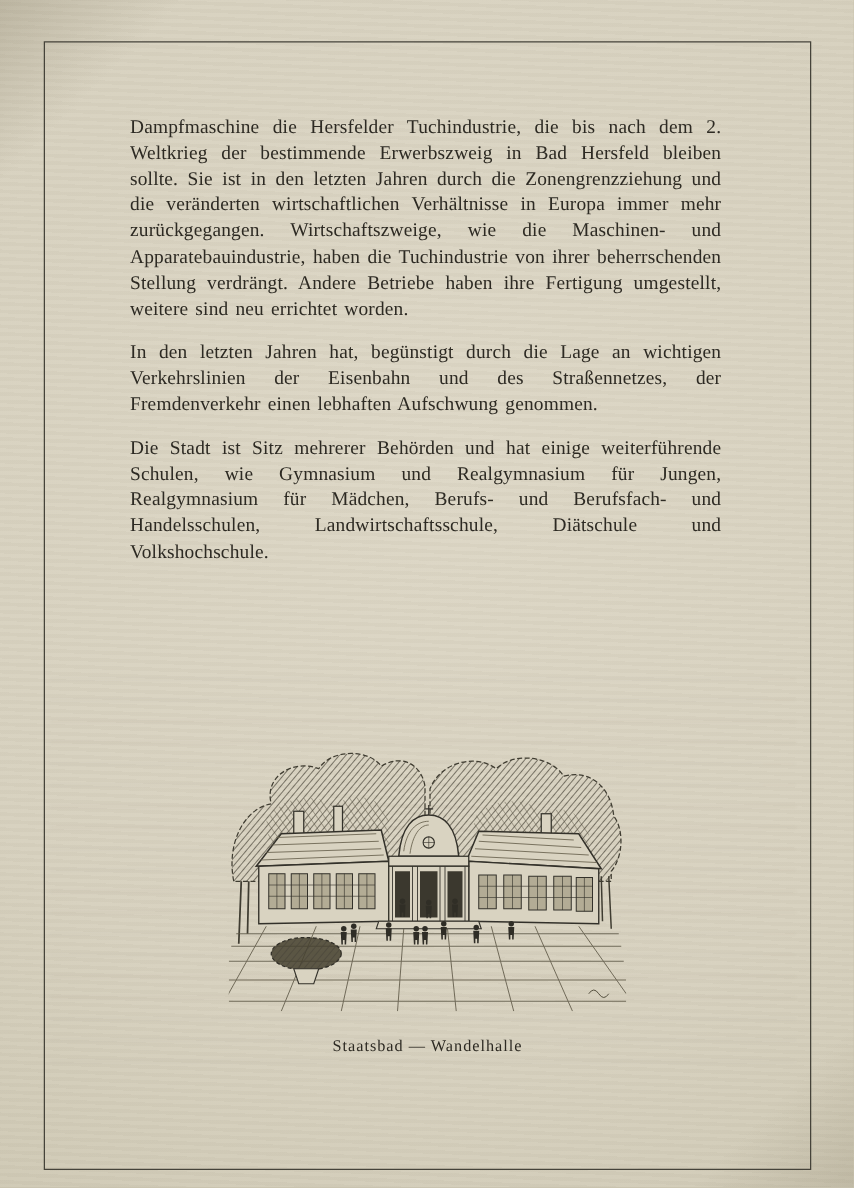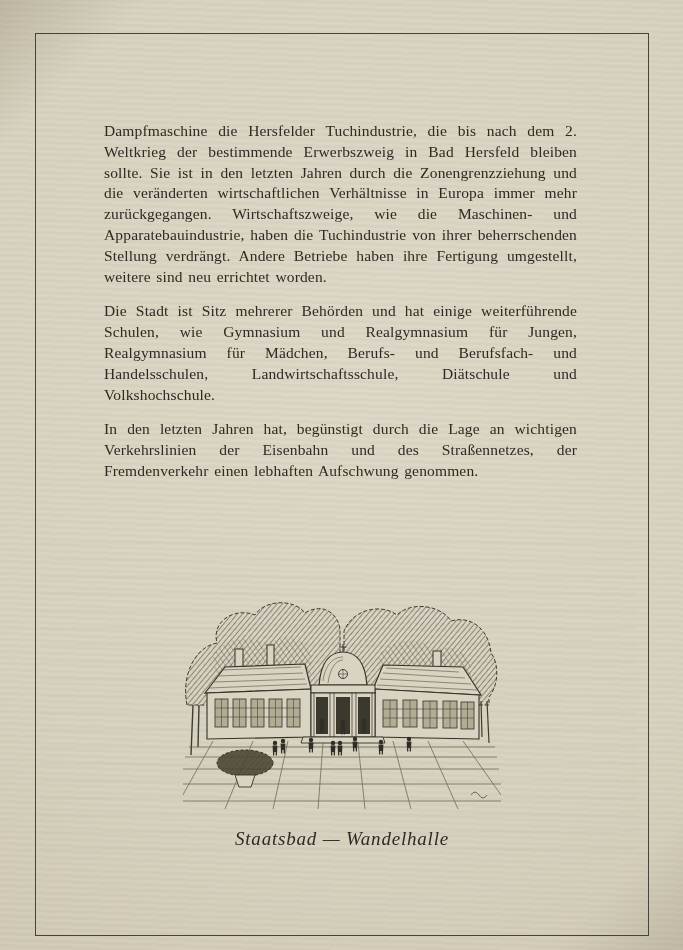--- a/index.html
+++ b/index.html
@@ -38,50 +38,48 @@
   .text-block {
     position: absolute;
     left: 68px; right: 71px; top: 58px;
     color: #2d2a23;
     font-size: 15.5px;
     line-height: 20.8px;
     text-align: justify;
     letter-spacing: .15px;
     word-spacing: 1.6px;
     hyphens: manual;
-    margin-top: 29px;
   }
   .text-block p { margin: 0 0 14px 0; }
   figure.illustration {
     position: absolute;
     left: 0; right: 0; top: 563px;
     margin: 0;
     text-align: center;
   }
   figure.illustration svg { display: inline-block; }
   figcaption.caption {
     margin-top: 15px;
-    font-style: italic;
-    font-size: 19px;
+    font-size: 13px;
     letter-spacing: .8px;
     color: #2d2a23;
     text-align: center;
   }
 </style>
 </head>
 <body>
 
 <div class="page">
   <div class="bleed"></div>
   <div class="frame">
 
     <div class="text-block">
       <p>Dampfmaschine die Hersfelder Tuchindustrie, die bis nach dem 2. Weltkrieg der bestimmende Erwerbszweig in Bad Hers­feld bleiben sollte. Sie ist in den letzten Jahren durch die Zonengrenzziehung und die veränderten wirtschaftlichen Ver­hältnisse in Europa immer mehr zurückgegangen. Wirtschafts­zweige, wie die Maschinen- und Apparatebauindustrie, haben die Tuchindustrie von ihrer beherrschenden Stellung verdrängt. Andere Betriebe haben ihre Fertigung umgestellt, weitere sind neu errichtet worden.</p>
+      <p>In den letzten Jahren hat, begünstigt durch die Lage an wich­tigen Verkehrslinien der Eisenbahn und des Straßennetzes, der Fremdenverkehr einen lebhaften Aufschwung genommen.</p>
       <p>Die Stadt ist Sitz mehrerer Behörden und hat einige weiter­führende Schulen, wie Gymnasium und Realgymnasium für Jungen, Realgymnasium für Mädchen, Berufs- und Berufsfach- und Handelsschulen, Landwirtschaftsschule, Diätschule und Volkshochschule.</p>
-      <p>In den letzten Jahren hat, begünstigt durch die Lage an wich­tigen Verkehrslinien der Eisenbahn und des Straßennetzes, der Fremdenverkehr einen lebhaften Aufschwung genommen.</p>
     </div>
 
     <figure class="illustration">
       <svg viewBox="0 0 318 212" width="318" height="212" aria-hidden="true">
         <defs>
           <pattern id="hatchA" width="4" height="4" patternUnits="userSpaceOnUse" patternTransform="rotate(40)">
             <line x1="0" y1="0" x2="0" y2="4" stroke="#4a463a" stroke-width="1.1"></line>
           </pattern>
           <pattern id="hatchB" width="5" height="5" patternUnits="userSpaceOnUse" patternTransform="rotate(-35)">
             <line x1="0" y1="0" x2="0" y2="5" stroke="#55503f" stroke-width="0.9"></line>

